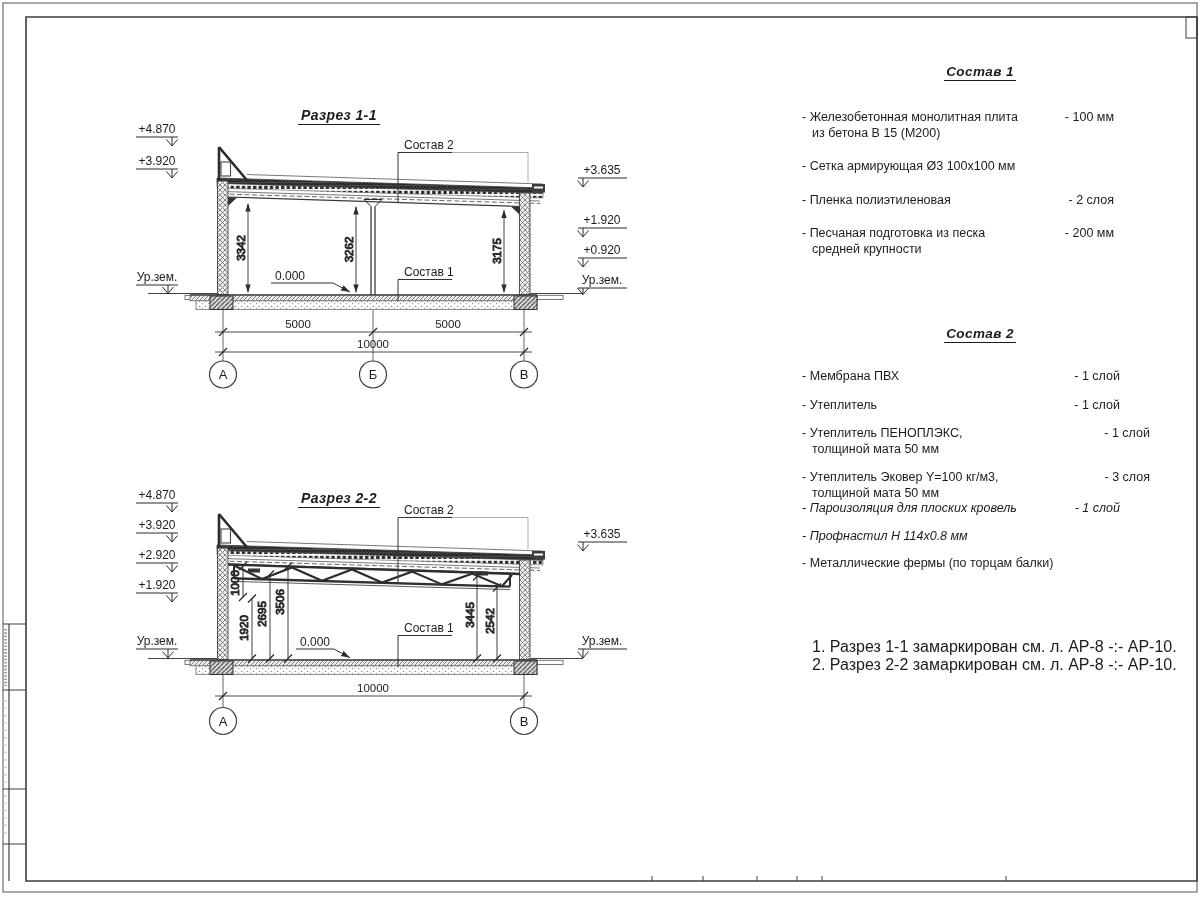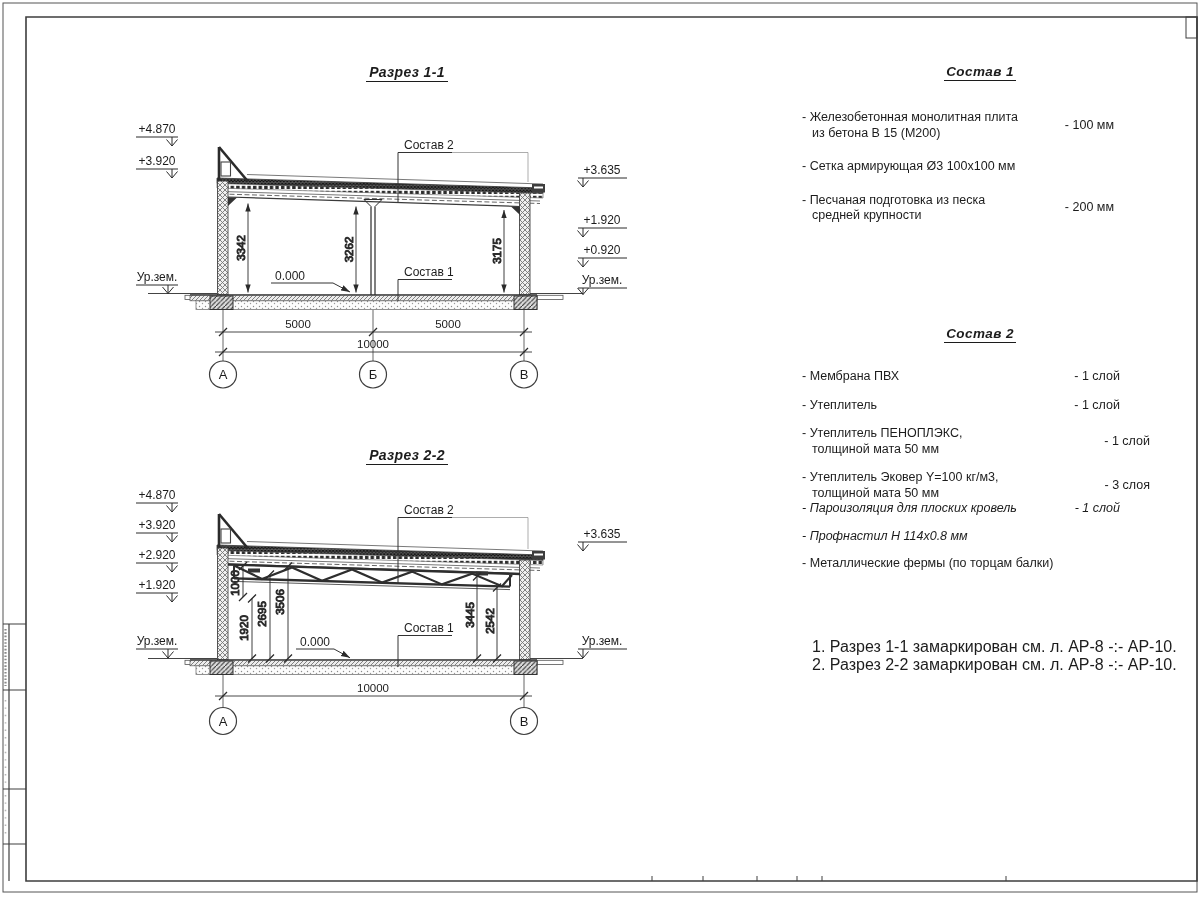--- a/index.html
+++ b/index.html
@@ -4,28 +4,28 @@
 <style>
   html,body{margin:0;padding:0;background:#e8e8e8;}
   .sheet{position:relative;width:1200px;height:900px;background:#ffffff;overflow:hidden;
          font-family:"Liberation Sans",sans-serif;color:#1c1c1c;}
   .sheet svg{position:absolute;left:0;top:0;}
   svg text{font-family:"Liberation Sans",sans-serif;fill:#1c1c1c;}
   .dimtxt{font-size:11.5px;}
   .elevtxt{font-size:12px;}
   .leadertxt{font-size:12px;}
   .axistxt{font-size:13px;}
-  .sec-title{position:absolute;width:150px;text-align:right;}
+  .sec-title{position:absolute;width:150px;text-align:left;margin-top:43px;}
   .sec-title span{display:inline-block;font-style:italic;font-weight:bold;font-size:14px;
                   border-bottom:1.4px solid #1c1c1c;padding:0 3px 1px 3px;letter-spacing:.4px;}
   .mat-title{position:absolute;width:220px;text-align:center;}
   .mat-title span{display:inline-block;font-style:italic;font-weight:bold;font-size:13.5px;
                   border-bottom:1.4px solid #1c1c1c;padding:0 2px 1px 2px;letter-spacing:.4px;}
   .mat-list{position:absolute;font-size:12.5px;line-height:15.5px;}
-  .mat-item{display:flex;justify-content:space-between;align-items:center;}
+  .mat-item{display:flex;justify-content:space-between;align-items:flex-start;}
   .mat-item .item-name{white-space:pre-line;padding-left:10px;text-indent:-10px;max-width:250px;}
   .mat-item .item-qty{white-space:nowrap;padding-left:8px;}
   .qty-out .item-qty{margin-right:-30px;}
   #list1 .mat-item{margin-bottom:18px;}
   #list2 .i1,#list2 .i2,#list2 .i3{margin-bottom:13px;}
   #list2 .i4{margin-bottom:0;}
   #list2 .i5,#list2 .i6{margin-bottom:12px;font-style:italic;}
   .notes{position:absolute;font-size:16px;line-height:18px;}
 </style>
 </head>
@@ -292,20 +292,24 @@
   <div class="mat-item">
     <span class="item-name">- Железобетонная  монолитная плита
 из бетона В 15 (М200)</span>
     <span class="item-qty">- 100 мм</span>
   </div>
   <div class="mat-item">
     <span class="item-name">- Сетка армирующая Ø3 100х100 мм</span>
     <span class="item-qty"></span>
   </div>
   <div class="mat-item">
+    <span class="item-name">- Пленка полиэтиленовая</span>
+    <span class="item-qty">-  2 слоя</span>
+  </div>
+  <div class="mat-item">
     <span class="item-name">- Песчаная подготовка из песка
 средней крупности</span>
     <span class="item-qty">- 200 мм</span>
   </div>
 </div>
 
 <div class="mat-title" style="left:870px;top:324px;">
   <span>Состав 2</span>
 </div>
 <div class="mat-list" id="list2" style="left:802px;top:369px;width:318px;">

